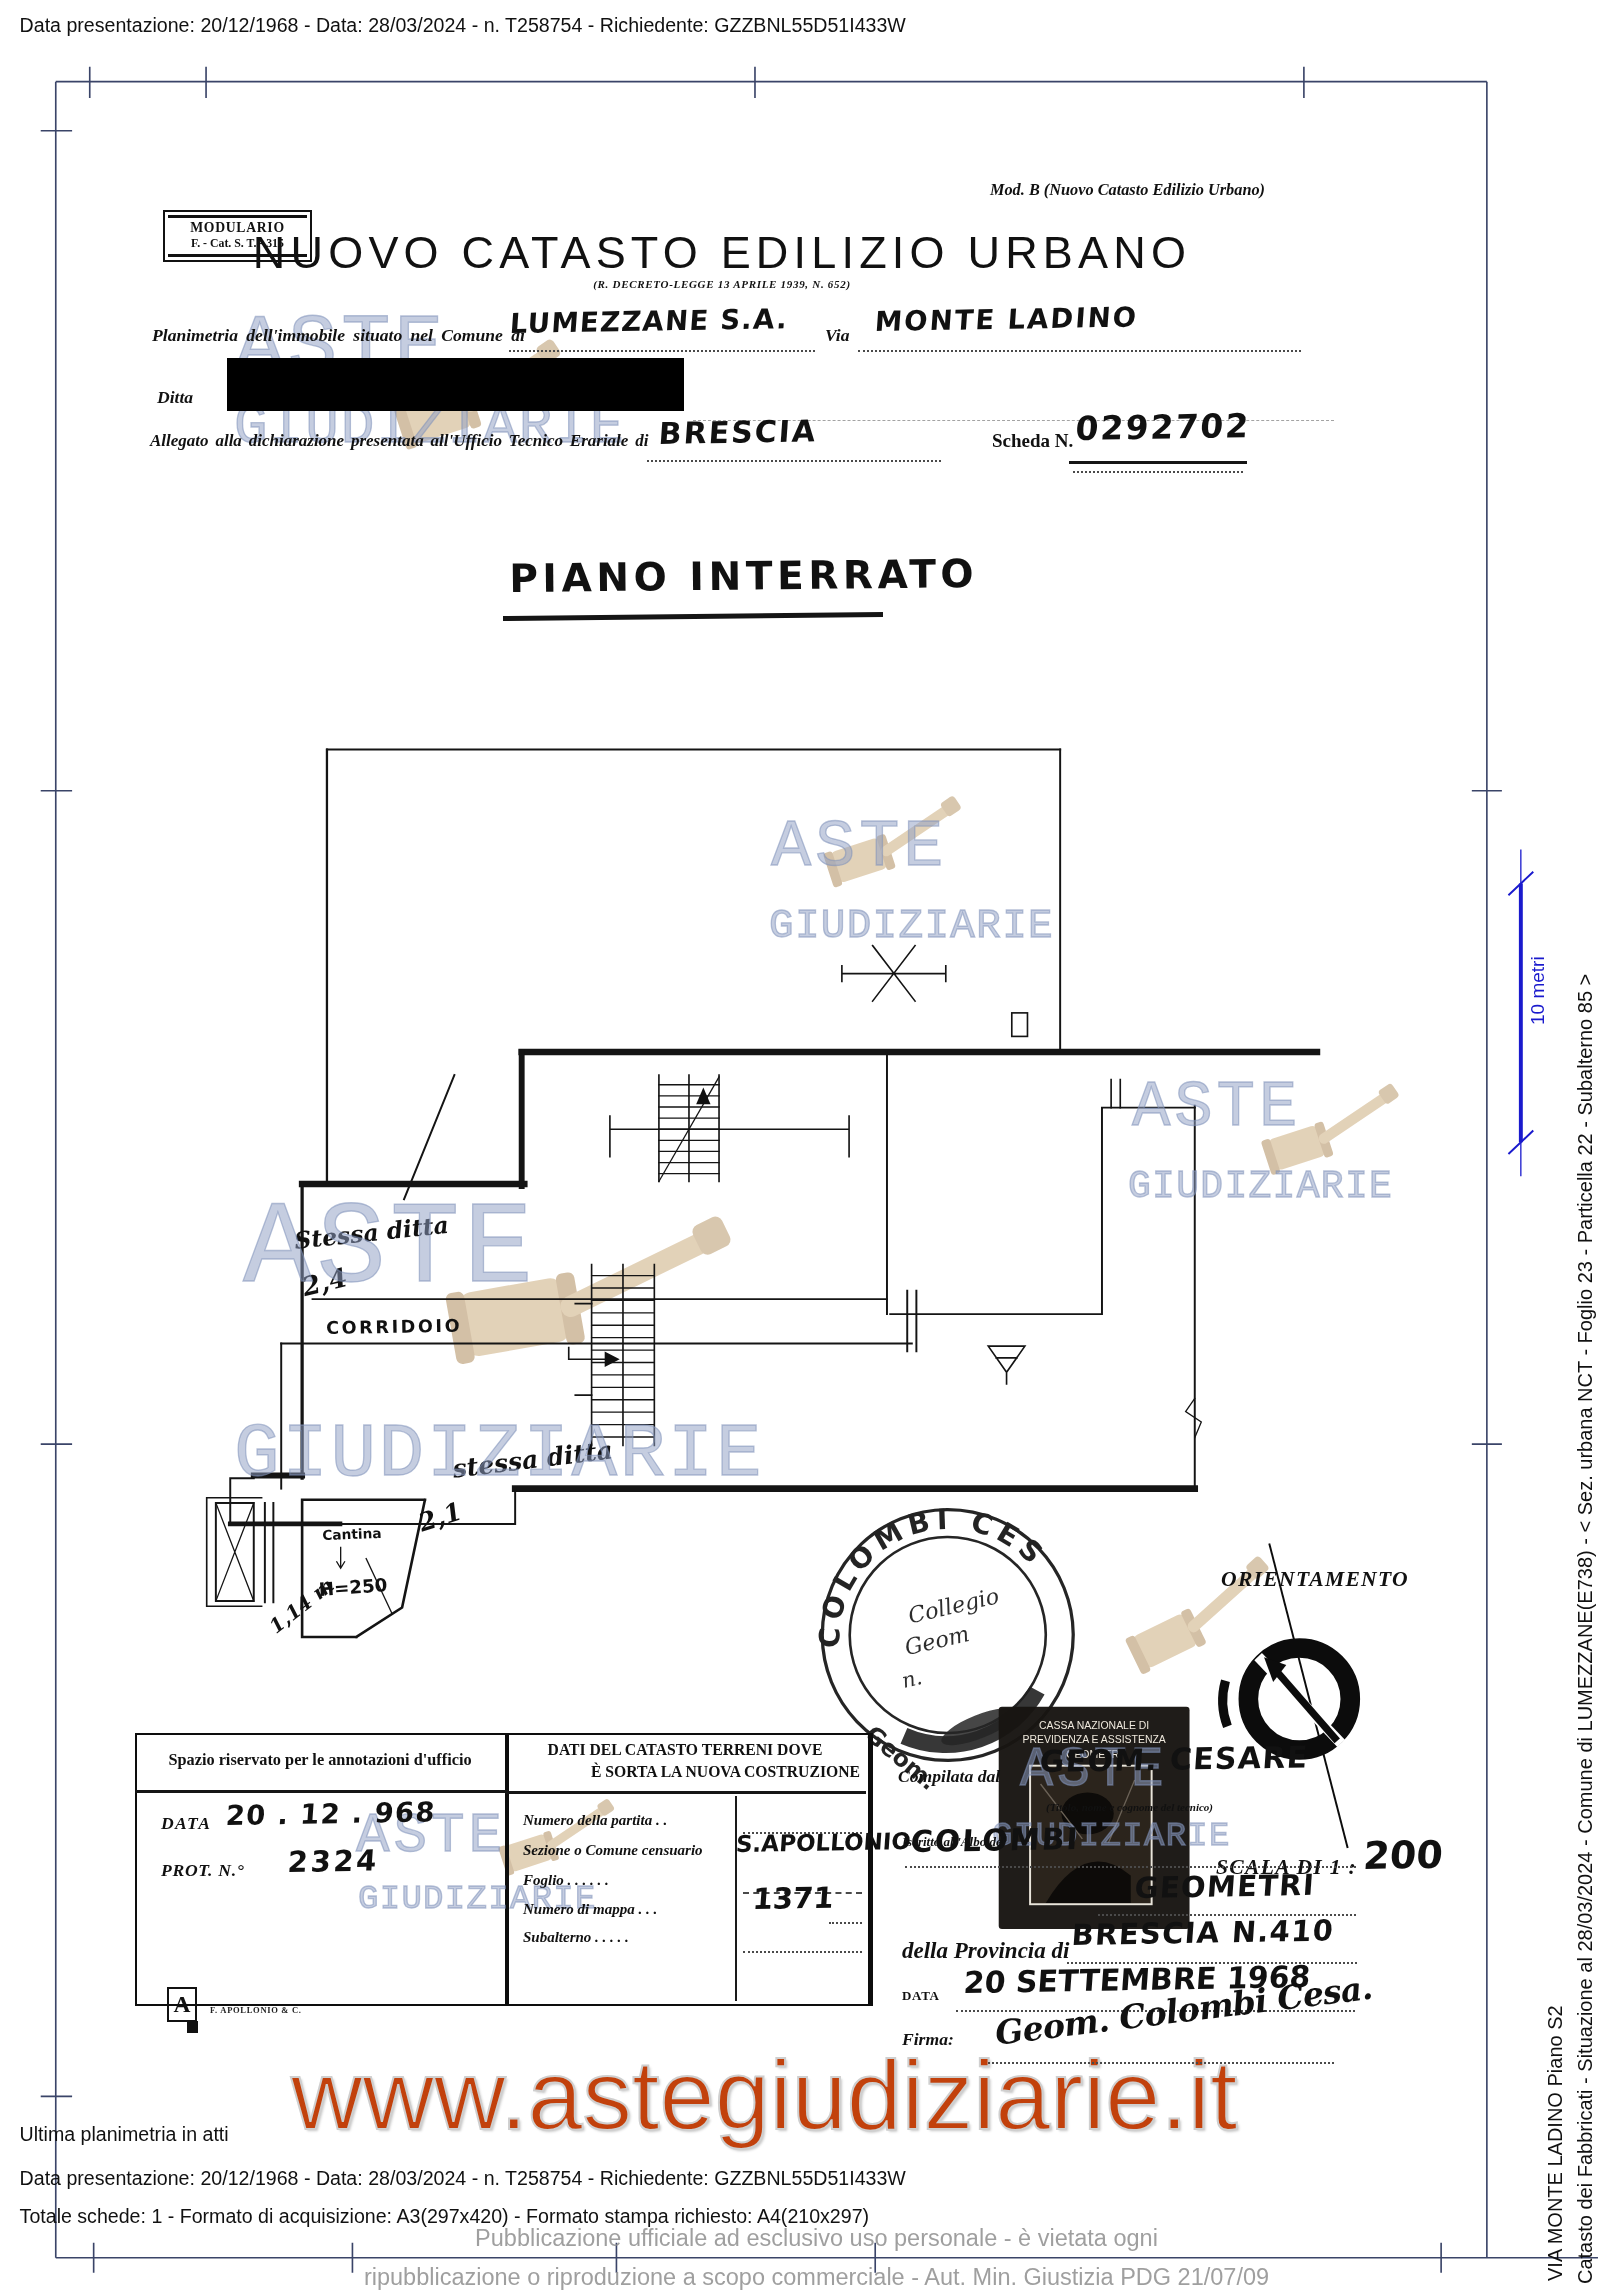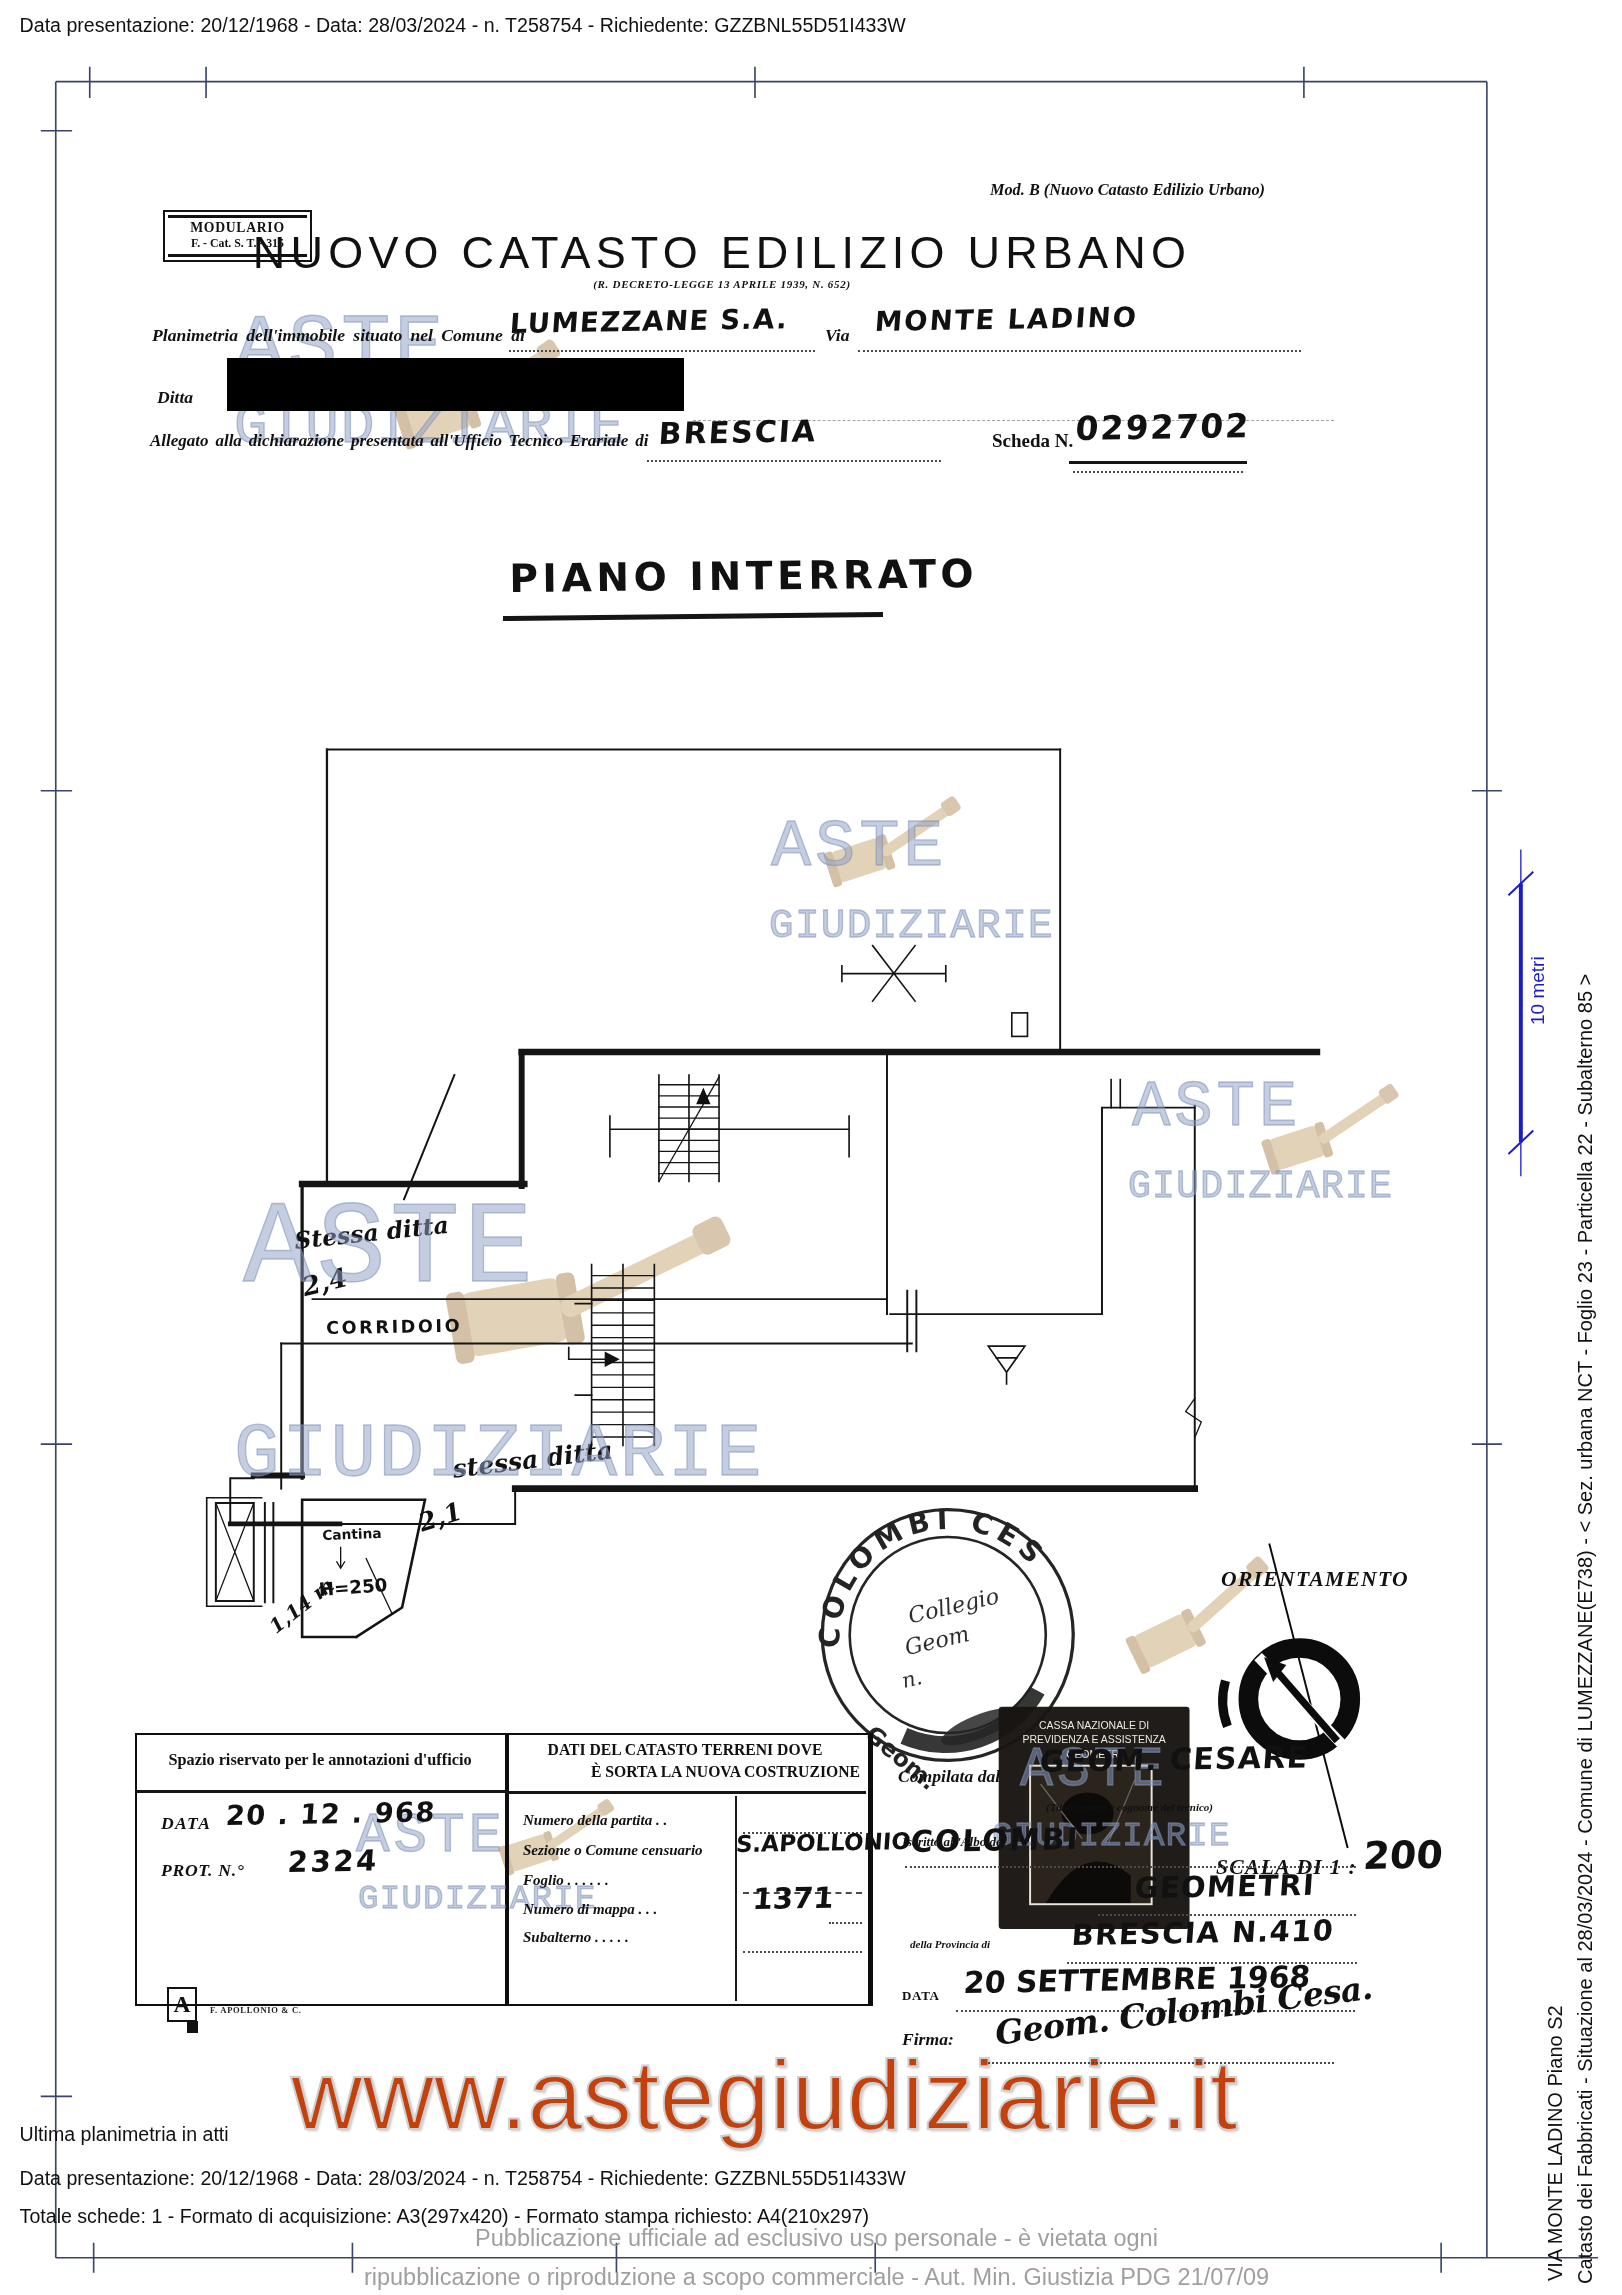--- a/index.html
+++ b/index.html
@@ -239,21 +239,21 @@
 <div class="abs dotline z5" style="left:743px;top:1949px;width:119px;"></div>
 
 <div class="abs serBI z5" style="left:898px;top:1766px;font-size:17.6px;">Compilata dal</div>
 <div class="abs hw z5" style="left:1041px;top:1744px;font-size:30px;letter-spacing:1.3px;">GEOM. CESARE</div>
 <div class="abs serBI z5" style="left:1046px;top:1801px;font-size:11px;">(Titolo, nome e cognome del tecnico)</div>
 <div class="abs hw z5" style="left:912px;top:1824px;font-size:30px;letter-spacing:2px;">COLOMBI</div>
 <div class="abs dotline z5" style="left:905px;top:1864px;width:451px;"></div>
 <div class="abs serBI z5" style="left:902px;top:1834px;font-size:13px;">Iscritto all'Albo dei</div>
 <div class="abs hw z5" style="left:1136px;top:1871px;font-size:29px;letter-spacing:1.3px;">GEOMETRI</div>
 <div class="abs dotline z5" style="left:1098px;top:1912px;width:258px;"></div>
-<div class="abs serBI z5" style="left:902px;top:1938px;font-size:11px;margin-left:8px;">della Provincia di</div>
+<div class="abs serBI z5" style="left:902px;top:1938px;font-size:23px;">della Provincia di</div>
 <div class="abs hw z5" style="left:1073px;top:1918px;font-size:29px;letter-spacing:1.3px;">BRESCIA N.410</div>
 <div class="abs dotline z5" style="left:1067px;top:1960px;width:290px;"></div>
 <div class="abs serB z5" style="left:902px;top:1988px;font-size:13px;letter-spacing:0.7px;">DATA</div>
 <div class="abs hw z5" style="left:965px;top:1965px;font-size:30px;">20 SETTEMBRE 1968</div>
 <div class="abs dotline z5" style="left:956px;top:2008px;width:399px;"></div>
 <div class="abs serBI z5" style="left:902px;top:2029px;font-size:17.6px;">Firma:</div>
 <div class="abs script z5" style="left:993px;top:2014px;font-size:33px;transform:rotate(-7deg);letter-spacing:-0.7px;">Geom. Colombi Cesa.</div>
 <div class="abs dotline z5" style="left:988px;top:2060px;width:346px;"></div>
 
 <div class="abs z5" style="left:167px;top:1987px;width:26px;height:31px;border:2px solid #111;text-align:center;">

